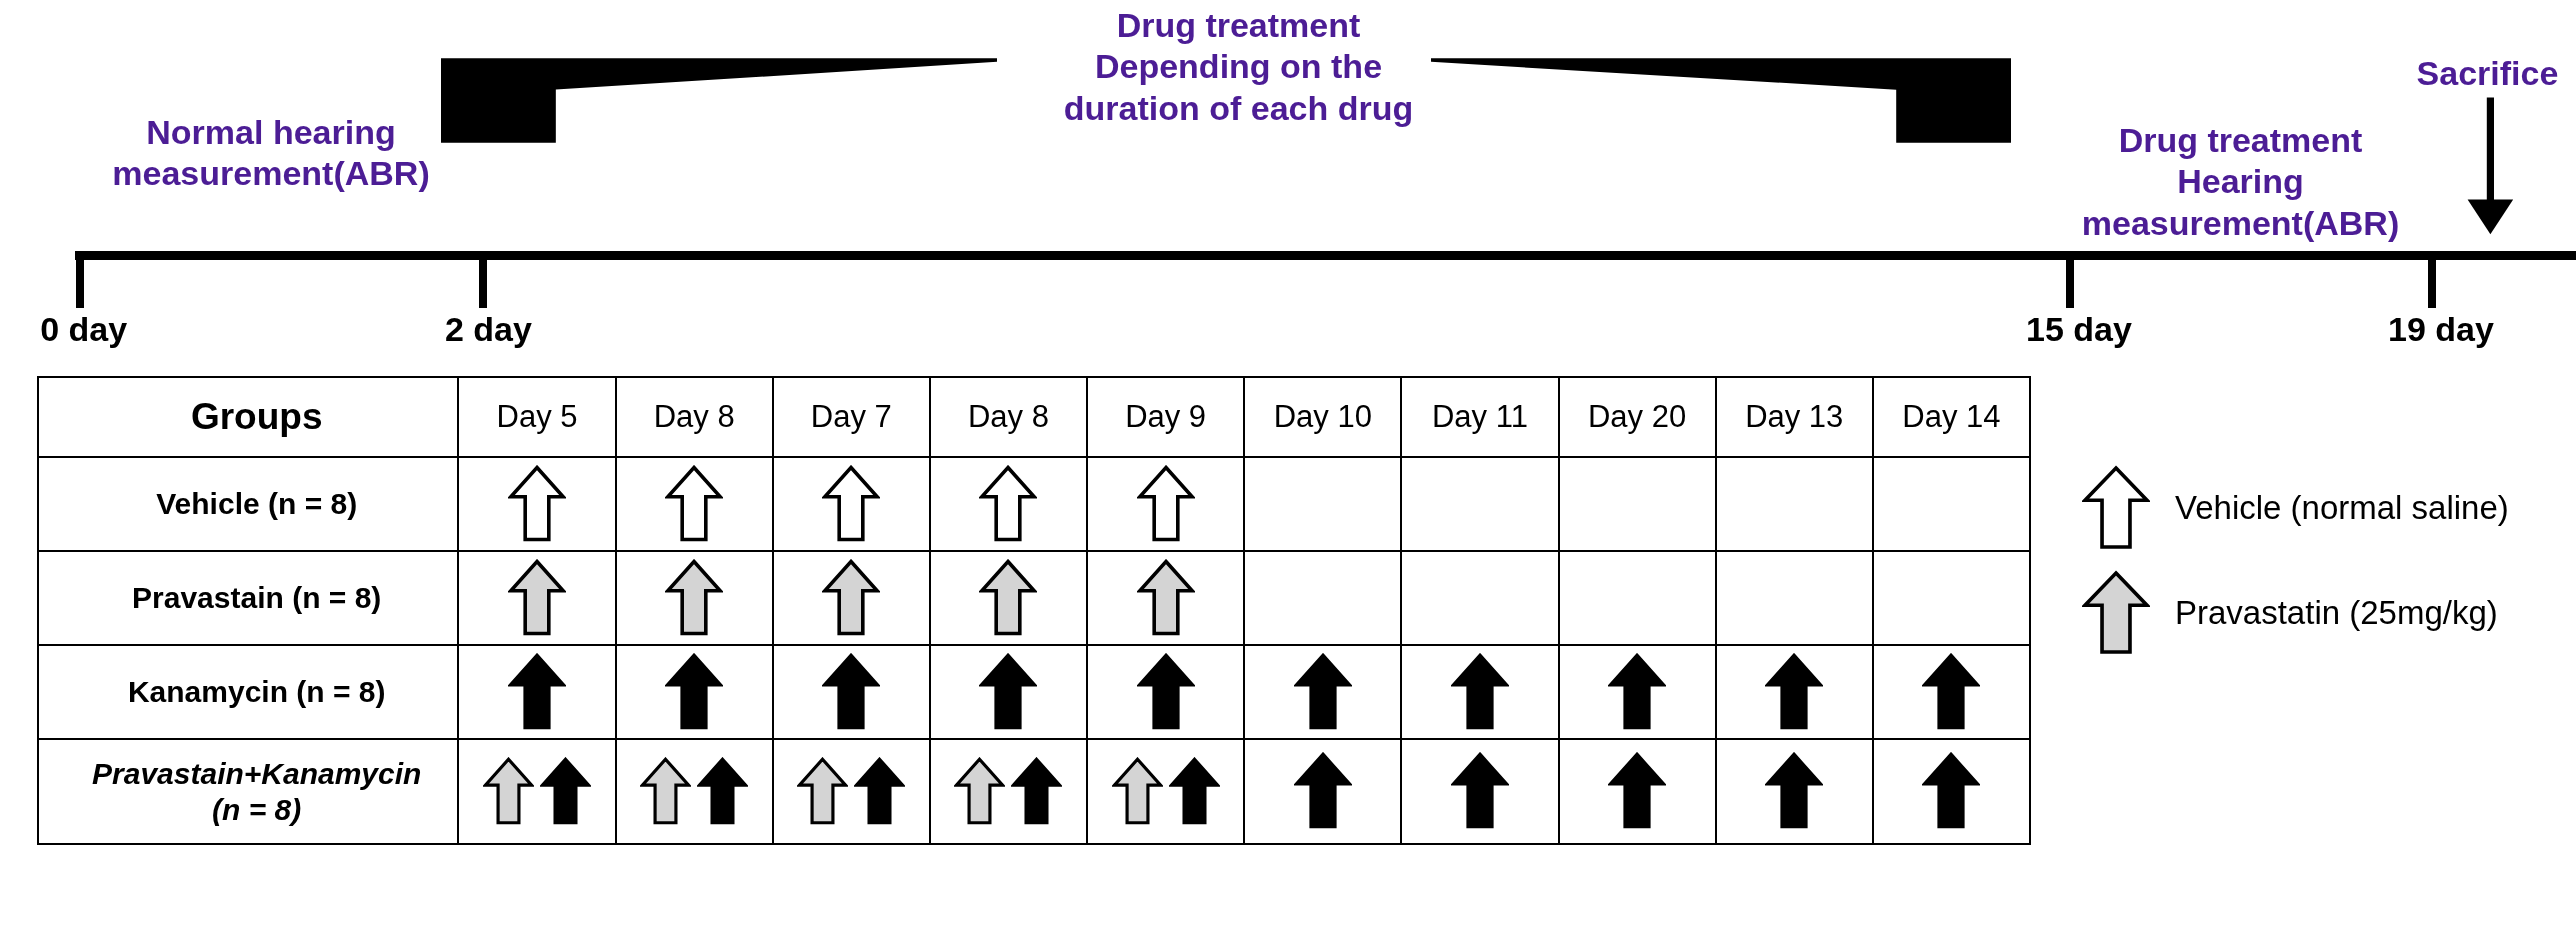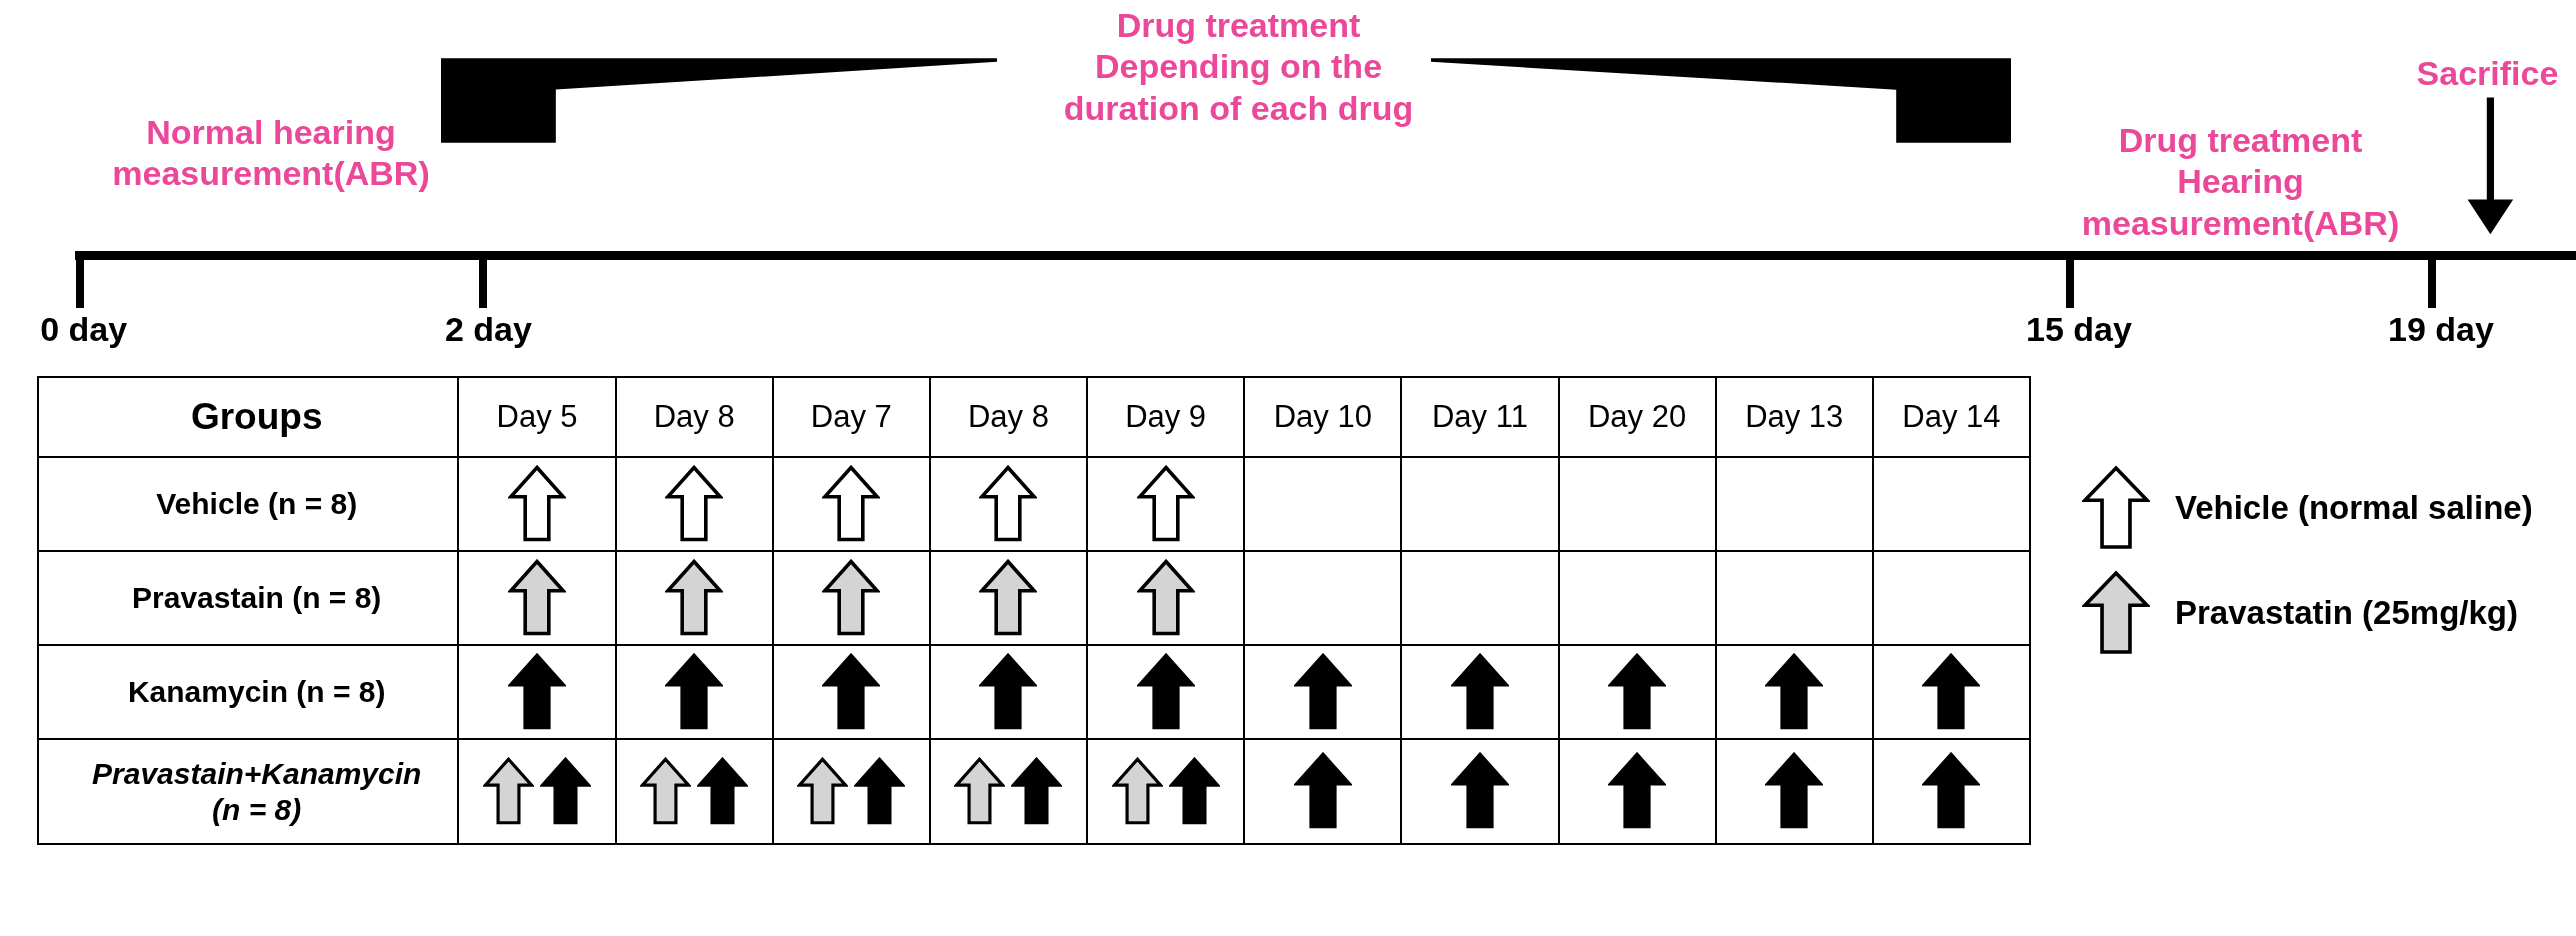--- a/index.html
+++ b/index.html
@@ -20,21 +20,21 @@
   }
 
   .abs { position: absolute; }
 
   
   .anno {
     font-weight: bold;
     text-align: center;
     line-height: 1.22;
     white-space: pre-line;
-    color: #ec4899;
+    color: #4c1d95;
   }
   #normal-hearing-label {
     left: 78px; top: 112px; width: 386px;
     font-size: 34px;
   }
   #drug-treatment-center-label {
     left: 1027px; top: 4.8px; width: 423px;
     font-size: 34px;
   }
   #drug-treatment-right-label {
@@ -130,21 +130,21 @@
   .legend-row {
     display: flex;
     align-items: center;
     height: 86px;
     gap: 25px;
   }
   .legend-row:nth-child(1) { margin-bottom: 19.3px; }
   .legend-row:nth-child(2) { margin-bottom: 19.3px; }
   .legend-text {
     font-size: 33px;
-    font-weight: bold;
+    font-weight: normal;
     white-space: nowrap;
   }
   .legend-icon { flex: 0 0 auto; }
 </style>
 </head>
 <body>
 
 <div id="canvas">
 
   <div class="abs anno" id="normal-hearing-label">Normal hearing

